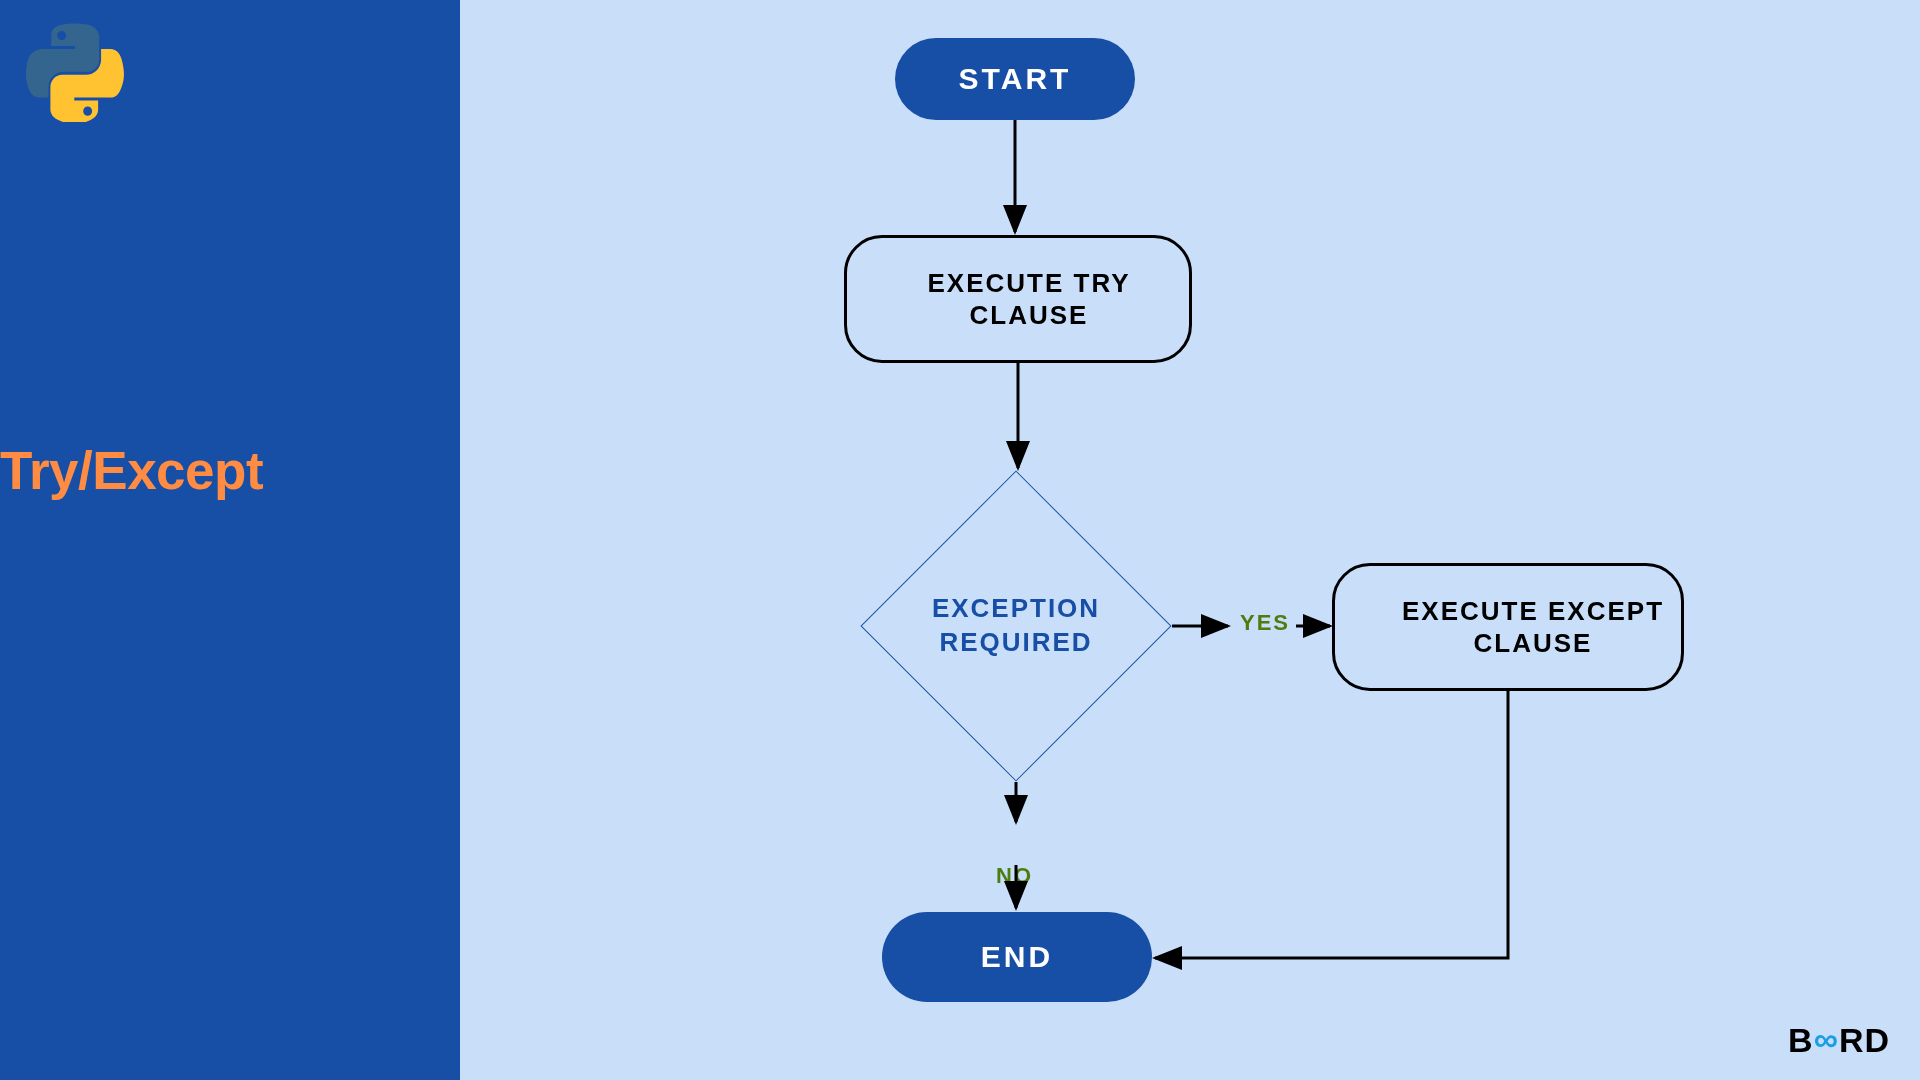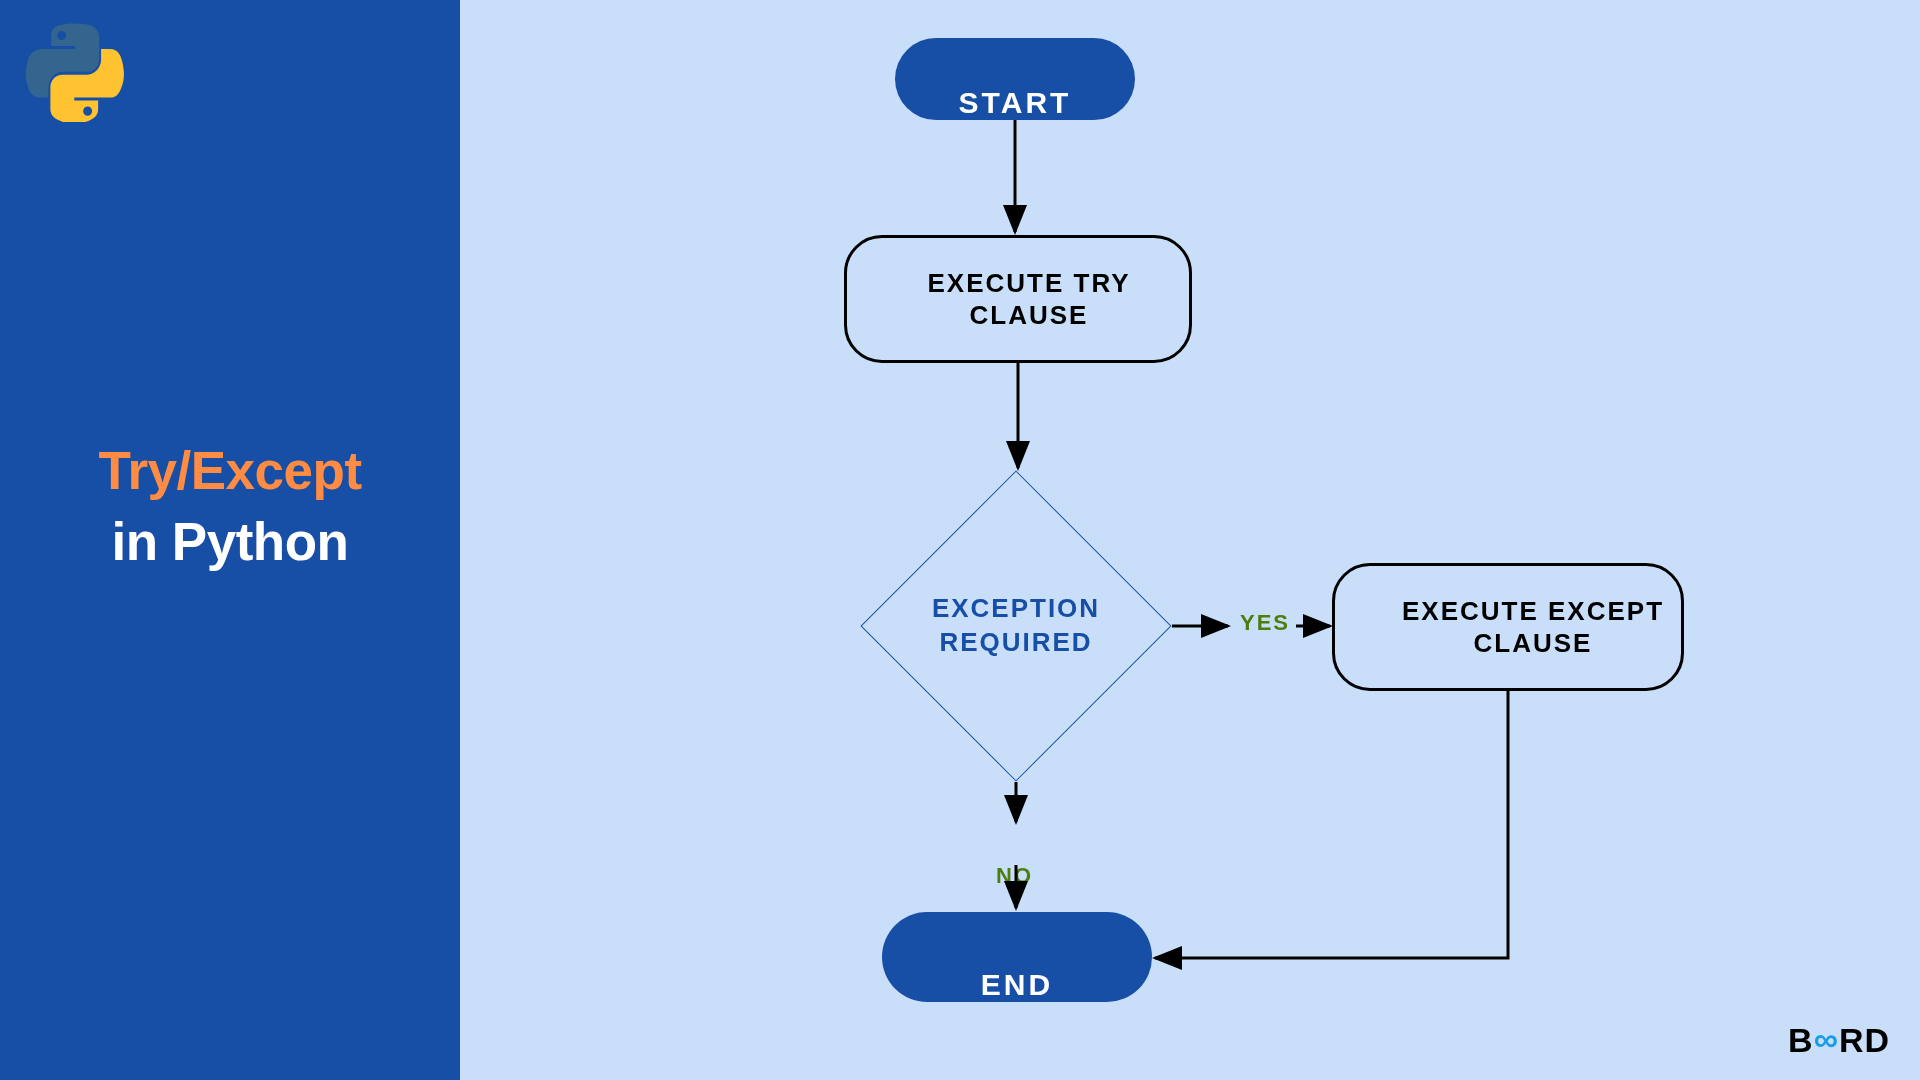--- a/index.html
+++ b/index.html
@@ -21,36 +21,35 @@
   }
   .python-logo {
     position: absolute;
     left: 25px;
     top: 22px;
   }
   .title {
     position: absolute;
     width: 100%;
     top: 440px;
-    text-align: center;
     font-weight: 800;
     font-size: 53px;
     letter-spacing: -0.5px;
   }
   .title-line1 { color: #ff8c42; }
   .title-line2 { color: #ffffff; display: block; margin-top: 10px; }
 
   
   .node-pill {
     position: absolute;
     background: #174ea6;
     color: #ffffff;
     border-radius: 60px;
     display: flex;
-    align-items: flex-end;
+    align-items: center;
     justify-content: center;
     font-weight: 800;
     letter-spacing: 3px;
     font-size: 30px;
   }
   .node-round-rect {
     position: absolute;
     background: transparent;
     border: 3px solid #000;
     border-radius: 38px;
@@ -123,21 +122,20 @@
 
 <div class="sidebar">
   <div class="python-logo">
     <svg width="100" height="100" viewBox="0 0 128 128">
       <path fill="#34658e" d="M63.4 2.0c-5.2.02-10.2.47-14.6 1.25-12.9 2.28-15.3 7.05-15.3 15.86v11.6h30.6v3.88H22.4c-8.88 0-16.65 5.34-19.08 15.49-2.80 11.65-2.93 18.92 0 31.1 2.17 9.06 7.35 15.49 16.23 15.49h10.5V82.7c0-10.08 8.72-18.97 19.08-18.97h30.5c8.49 0 15.3-6.99 15.3-15.52V19.1c0-8.27-6.98-14.49-15.3-15.86-5.27-.87-10.73-1.27-15.95-1.25zM46.9 11.4c3.15 0 5.73 2.62 5.73 5.83 0 3.20-2.58 5.79-5.73 5.79-3.17 0-5.73-2.59-5.73-5.79 0-3.22 2.56-5.83 5.73-5.83z"></path>
       <path fill="#ffc331" d="M97.4 34.6v13.6c0 10.51-8.91 19.35-19.08 19.35H47.8c-8.36 0-15.3 7.15-15.3 15.52v29.08c0 8.27 7.19 13.14 15.3 15.52 9.70 2.85 19.02 3.37 30.5 0 7.63-2.21 15.3-6.66 15.3-15.52v-11.6H63.1v-3.88h45.9c8.88 0 12.19-6.19 15.3-15.49 3.21-9.57 3.07-18.78 0-31.1-2.21-8.87-6.40-15.49-15.3-15.49H97.4zM80.2 108.3c3.17 0 5.73 2.59 5.73 5.79 0 3.22-2.56 5.83-5.73 5.83-3.15 0-5.73-2.62-5.73-5.83 0-3.20 2.58-5.79 5.73-5.79z"></path>
     </svg>
   </div>
   <div class="title">
     <span class="title-line1">Try/Except</span>
-    <span class="title-line2">in Python</span>
   </div>
 </div>
 
 <div class="node-pill" style="left: 895px; top: 38px; width: 240px; height: 82px;">
   <span>START</span>
 </div>
 
 <div class="node-round-rect" style="left: 844px; top: 235px; width: 348px; height: 128px;">
   <span style="white-space: pre-line; max-width: 260px;">EXECUTE TRY<br>CLAUSE</span>
 </div>

